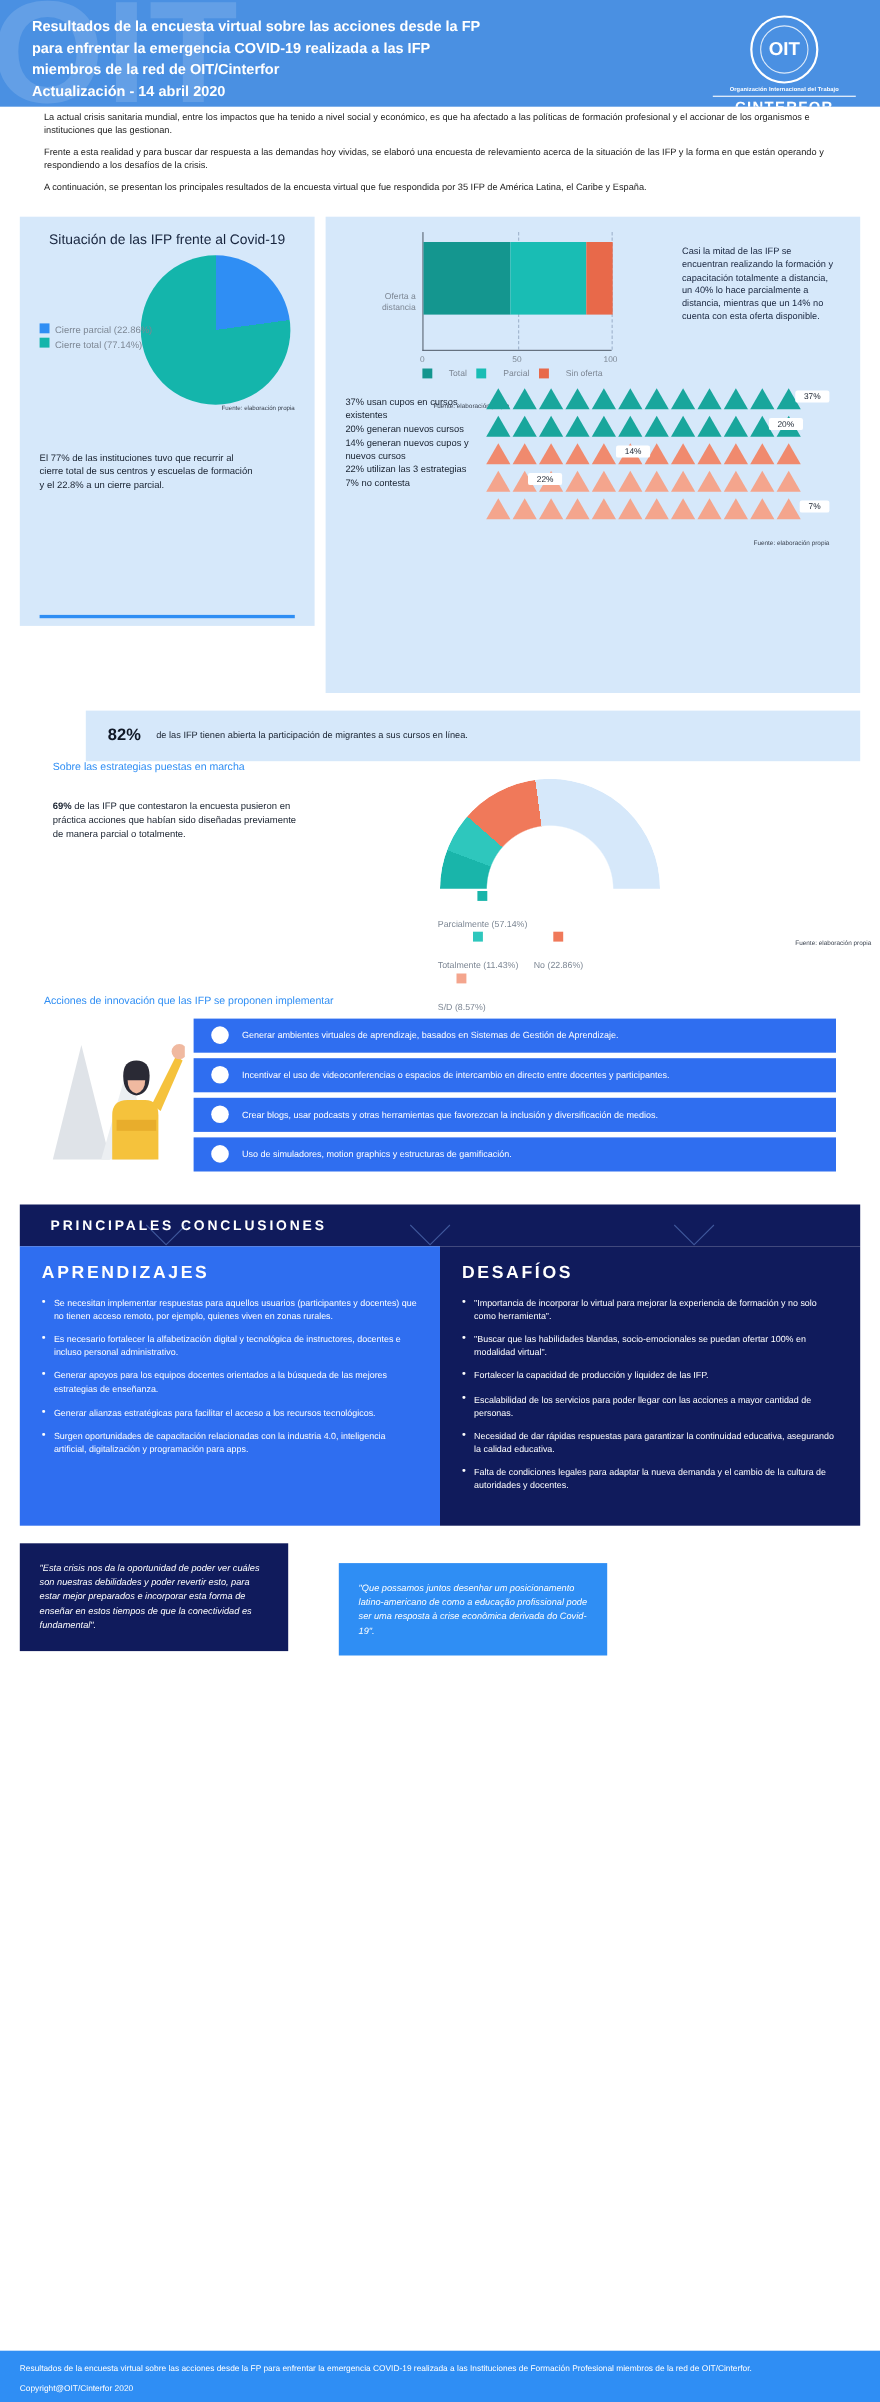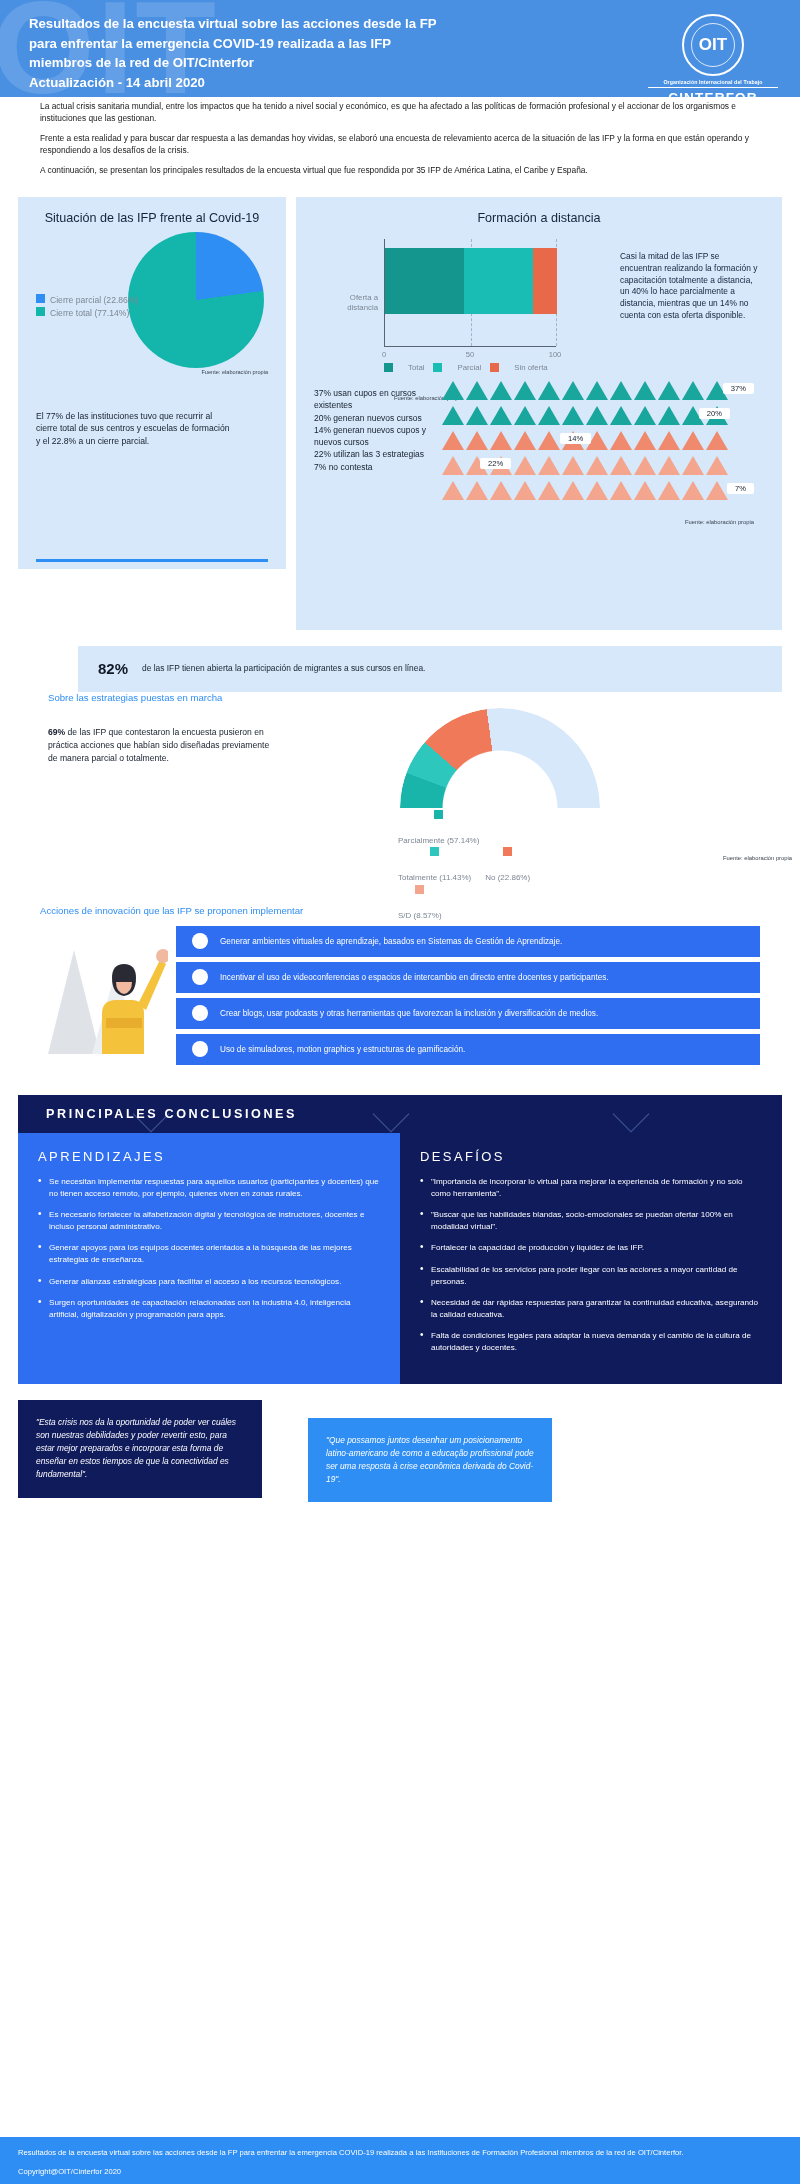--- a/index.html
+++ b/index.html
@@ -423,22 +423,22 @@
   }
   .panel {
     padding: 16px 20px 20px 20px;
     position: relative;
     overflow: hidden;
   }
   .panel-blue { background: #2f6ef0; width: 382px; }
   .panel-navy { background: #101b5c; width: 382px; }
   .panel-title {
     color: #fff;
-    font-size: 13px;
-    font-weight: normal;
+    font-size: 16px;
+    font-weight: bold;
     letter-spacing: 2.4px;
     margin-bottom: 12px;
   }
   .panel ul { list-style: none; }
   .panel li {
     color: #fff;
     font-size: 8.1px;
     line-height: 11.6px;
     margin-bottom: 10px;
     padding-left: 11px;
@@ -529,21 +529,20 @@
           <span>Cierre total (77.14%)</span>
         </div>
       </div>
     </div>
     <div class="src-note" style="right:18px; top:172px;">Fuente: elaboración propia</div>
     <div class="card-foot-text" style="margin-top:30px;">El 77% de las instituciones tuvo que recurrir al cierre total de sus centros y escuelas de formación y el 22.8% a un cierre parcial.</div>
     <div class="card-underline"></div>
   </div>
 
   <div class="card card-right" style="height:433px;">
-    <div class="card-title">Formación a distancia</div>
 
     <div class="bar-area">
       <div class="bar-chart">
         <div class="bar-ylabel">Oferta a distancia</div>
         <div class="plot">
           <div class="grid-v" style="left:86px;"></div>
           <div class="grid-v" style="left:171px;"></div>
           <div class="stack">
             <div class="seg-total" style="width:79px;"></div>
             <div class="seg-parcial" style="width:69px;"></div>

